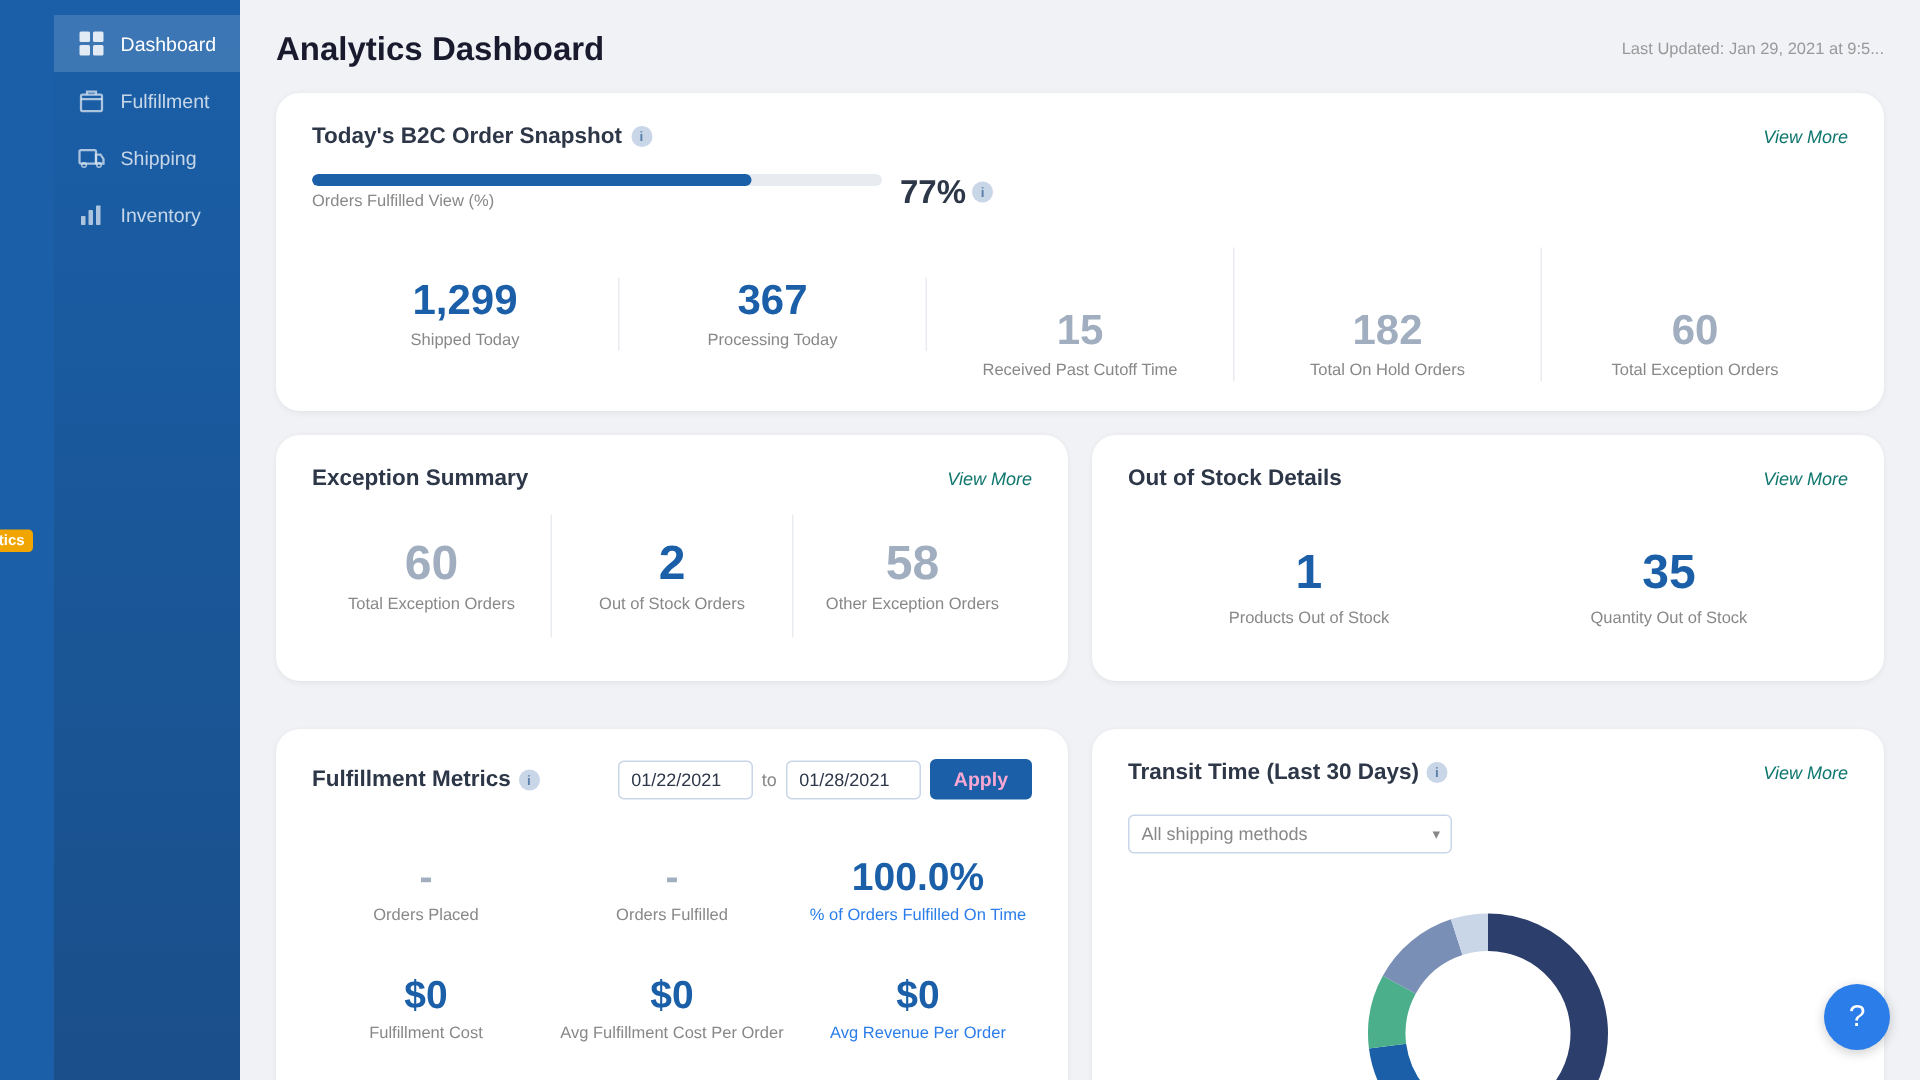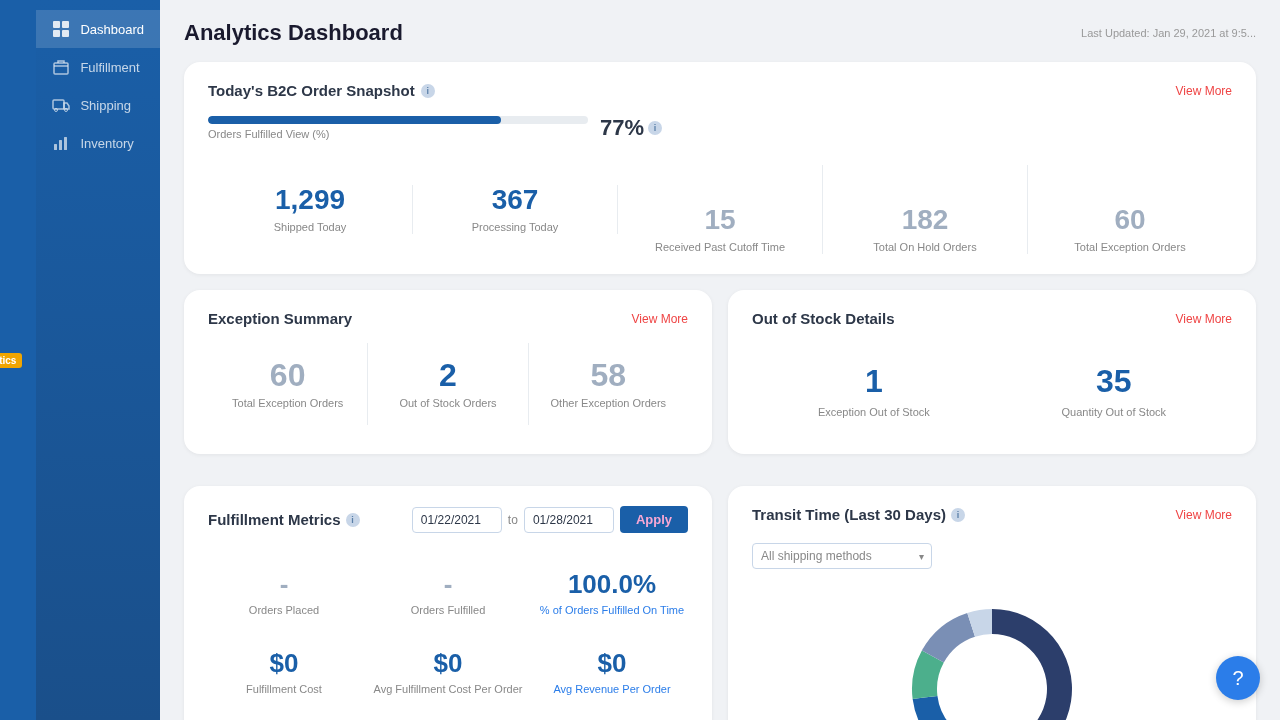--- a/index.html
+++ b/index.html
@@ -92,23 +92,24 @@
       align-items: center;
       margin-bottom: 16px;
     }
     .card-title {
       font-size: 15px;
       font-weight: 600;
       color: #2d3748;
     }
     .view-more {
       font-size: 12px;
-      color: #ef4444;
+      color: #0f766e;
       cursor: pointer;
       text-decoration: none;
+      font-style: italic;
     }
 
     
     .snapshot-card { }
     .snapshot-progress {
       display: flex;
       align-items: center;
       gap: 12px;
       margin-bottom: 24px;
     }
@@ -305,21 +306,21 @@
     
     .transit-card { }
     .shipping-select {
       border: 1px solid #c8d6e8;
       border-radius: 4px;
       padding: 5px 24px 5px 8px;
       font-size: 12px;
       color: #888;
       background: white;
       appearance: none;
-      width: 180px;
+      width: 216px;
       cursor: pointer;
     }
     .select-wrap {
       position: relative;
       display: inline-block;
       margin: 4px 0 12px 0;
     }
     .select-wrap::after {
       content: '▾';
       position: absolute;
@@ -493,21 +494,21 @@
     </div>
 
     <div class="card">
       <div class="card-header">
         <span class="card-title">Out of Stock Details</span>
         <a class="view-more">View More</a>
       </div>
       <div class="oos-metrics">
           <div class="oos-metric">
             <div class="oos-value">1</div>
-            <div class="oos-label">Exception Out of Stock</div>
+            <div class="oos-label">Products Out of Stock</div>
           </div>
           <div class="oos-metric">
             <div class="oos-value">35</div>
             <div class="oos-label">Quantity Out of Stock</div>
           </div>
         </div>
     </div>
   </div>
 
   <div class="two-col">

